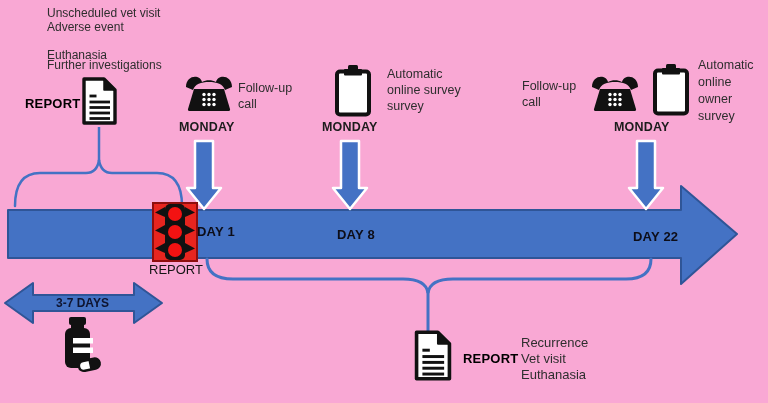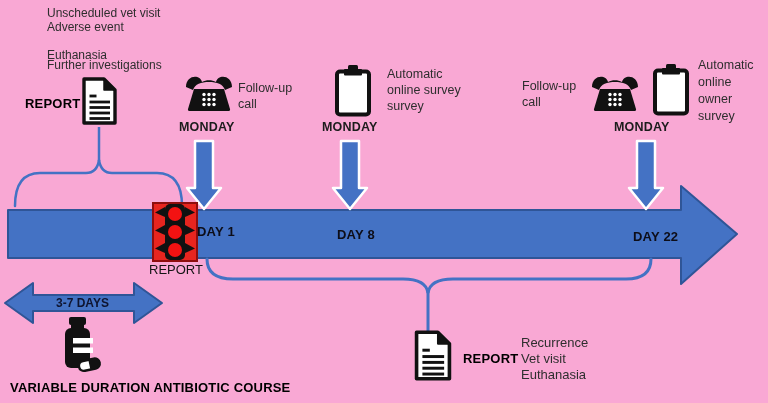--- a/index.html
+++ b/index.html
@@ -139,21 +139,20 @@
     <rect x="7" y="0" width="17" height="8" rx="2" fill="#111"></rect>
     <rect x="9" y="7" width="13" height="6" fill="#111"></rect>
     <rect x="3" y="11" width="25" height="40" rx="6" fill="#111"></rect>
     <rect x="11" y="21" width="20" height="5.5" fill="#fff"></rect>
     <rect x="11" y="30.5" width="20" height="5.5" fill="#fff"></rect>
     <g transform="translate(16,45) rotate(-12)">
       <rect x="0" y="0" width="21" height="10" rx="5" fill="#fff" stroke="#111" stroke-width="2.5"></rect>
       <path d="M10.5 0 H16 A5 5 0 0 1 21 5 A5 5 0 0 1 16 10 H10.5 Z" fill="#111"></path>
     </g>
   </svg>
-  <div class="t caps" style="left:10px;top:380px;">VARIABLE DURATION ANTIBIOTIC COURSE</div>
 
   <svg class="icon" style="left:413px;top:329px;" width="40" height="53" viewBox="0 0 37 50">
     <path d="M3 3 H23 L34 14 V47 H3 Z" fill="#fff" stroke="#111" stroke-width="3.4" stroke-linejoin="round"></path>
     <path d="M23 3 V14 H34 Z" fill="#111" stroke="#111" stroke-width="1.5" stroke-linejoin="round"></path>
     <line x1="8.5" y1="20" x2="15.5" y2="20" stroke="#111" stroke-width="2.8"></line>
     <line x1="8.5" y1="26" x2="29" y2="26" stroke="#111" stroke-width="2.8"></line>
     <line x1="8.5" y1="31.5" x2="29" y2="31.5" stroke="#111" stroke-width="2.8"></line>
     <line x1="8.5" y1="37" x2="29" y2="37" stroke="#111" stroke-width="2.8"></line>
     <line x1="8.5" y1="42.5" x2="29" y2="42.5" stroke="#111" stroke-width="2.8"></line>
   </svg>

